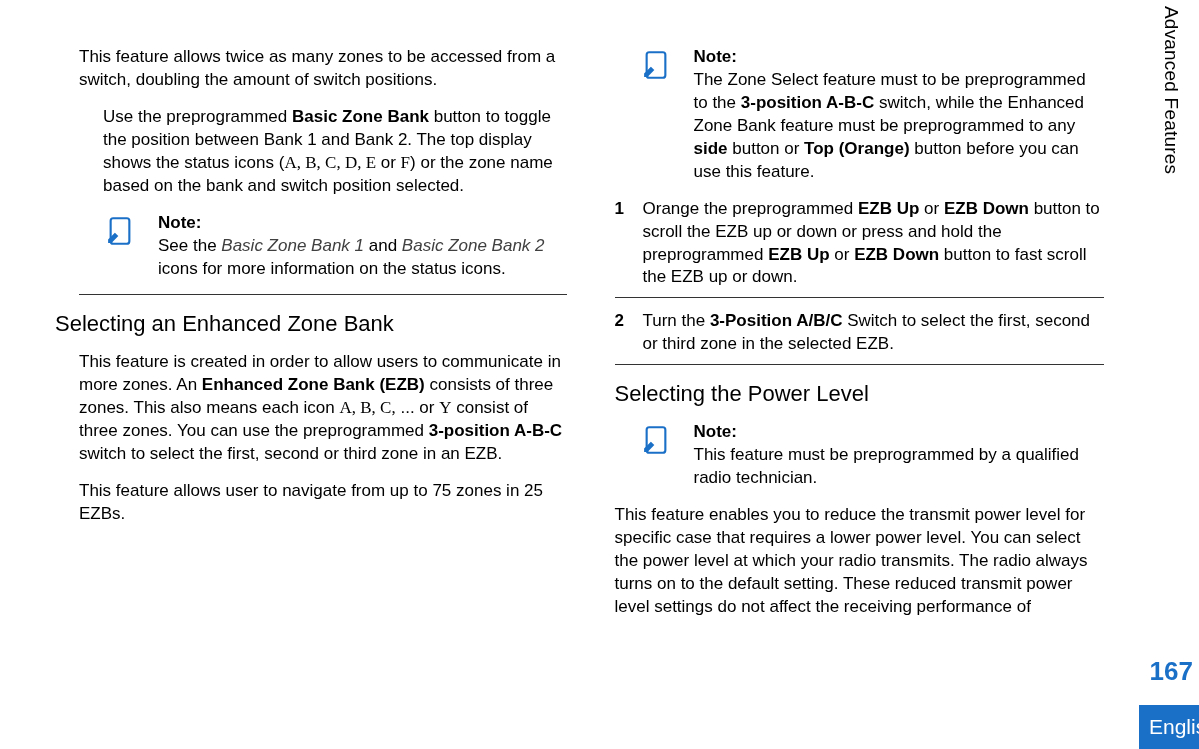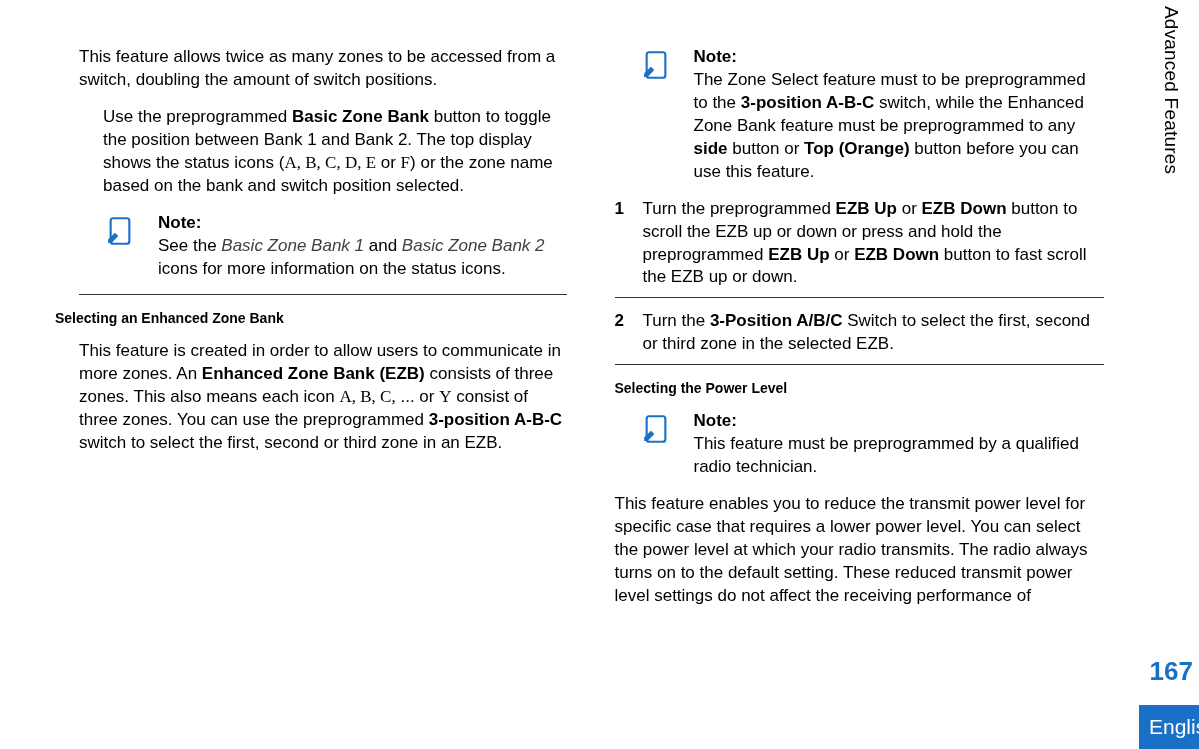--- a/index.html
+++ b/index.html
@@ -59,22 +59,22 @@
       background: #1a6fc7;
       color: #fff;
       padding: 8px 10px;
       font-size: 21px;
       width: 60px;
       text-align: center;
     }
     p { margin-bottom: 14px; }
     .indent1 { margin-left: 24px; }
     .heading {
-      font-weight: bold;
-      font-size: 14px;
+      font-weight: normal;
+      font-size: 22px;
       margin: 14px 0 12px 0;
     }
     .bold { font-weight: bold; }
     .serif { font-family: "Times New Roman", Times, serif; }
     .link { color: #404040; font-style: italic; }
     .note-box {
       display: flex;
       align-items: flex-start;
       gap: 21px;
       margin-bottom: 14px;
@@ -124,39 +124,40 @@
     </div>
 
     <hr class="hr" style="margin-left:24px;">
 
     <div class="heading">Selecting an Enhanced Zone Bank</div>
 
     <p class="indent1">
       <span>This feature is created in order to allow users to communicate in more zones. An </span><span class="bold">Enhanced Zone Bank (EZB)</span><span> consists of three zones. This also means each icon </span><span class="serif">A, B, C,</span><span> ... or </span><span class="serif">Y</span><span> consist of three zones. You can use the preprogrammed </span><span class="bold">3-position A-B-C</span><span> switch to select the first, second or third zone in an EZB.</span>
     </p>
 
+    <p class="indent1">This feature allows user to navigate from up to 75 zones in 25 EZBs.</p>
   </div>
 
   <div class="column col-right">
     <div class="note-box" style="margin-left:24px;">
       <svg class="note-icon" viewBox="0 0 40 40">
         <rect x="9" y="5" width="22" height="30" rx="3" fill="none" stroke="#1a6fc7" stroke-width="2.5"></rect>
         <path d="M6 30 L14 22 L10 18 L2 26 L2 30 Z" fill="#1a6fc7" transform="translate(4,4)"></path>
       </svg>
       <div class="note-content">
         <div class="note-title">Note:</div>
         <span>The Zone Select feature must to be preprogrammed to the </span><span class="bold">3-position A-B-C</span><span> switch, while the Enhanced Zone Bank feature must be preprogrammed to any </span><span class="bold">side</span><span> button or </span><span class="bold">Top (Orange)</span><span> button before you can use this feature.</span>
       </div>
     </div>
 
     <div class="step-block">
       <div class="step">
         <div class="step-num">1</div>
         <div>
-          <span>Turn the preprogrammed </span><span class="bold">EZB Up</span><span> or </span><span class="bold">EZB Down</span><span> button to scroll the EZB up or down or press and hold the preprogrammed </span><span class="bold">EZB Up</span><span> or </span><span class="bold">EZB Down</span><span> button to fast scroll the EZB up or down.</span>
+          <span>Orange the preprogrammed </span><span class="bold">EZB Up</span><span> or </span><span class="bold">EZB Down</span><span> button to scroll the EZB up or down or press and hold the preprogrammed </span><span class="bold">EZB Up</span><span> or </span><span class="bold">EZB Down</span><span> button to fast scroll the EZB up or down.</span>
         </div>
       </div>
     </div>
 
     <hr class="hr">
 
     <div class="step-block">
       <div class="step">
         <div class="step-num">2</div>
         <div>

